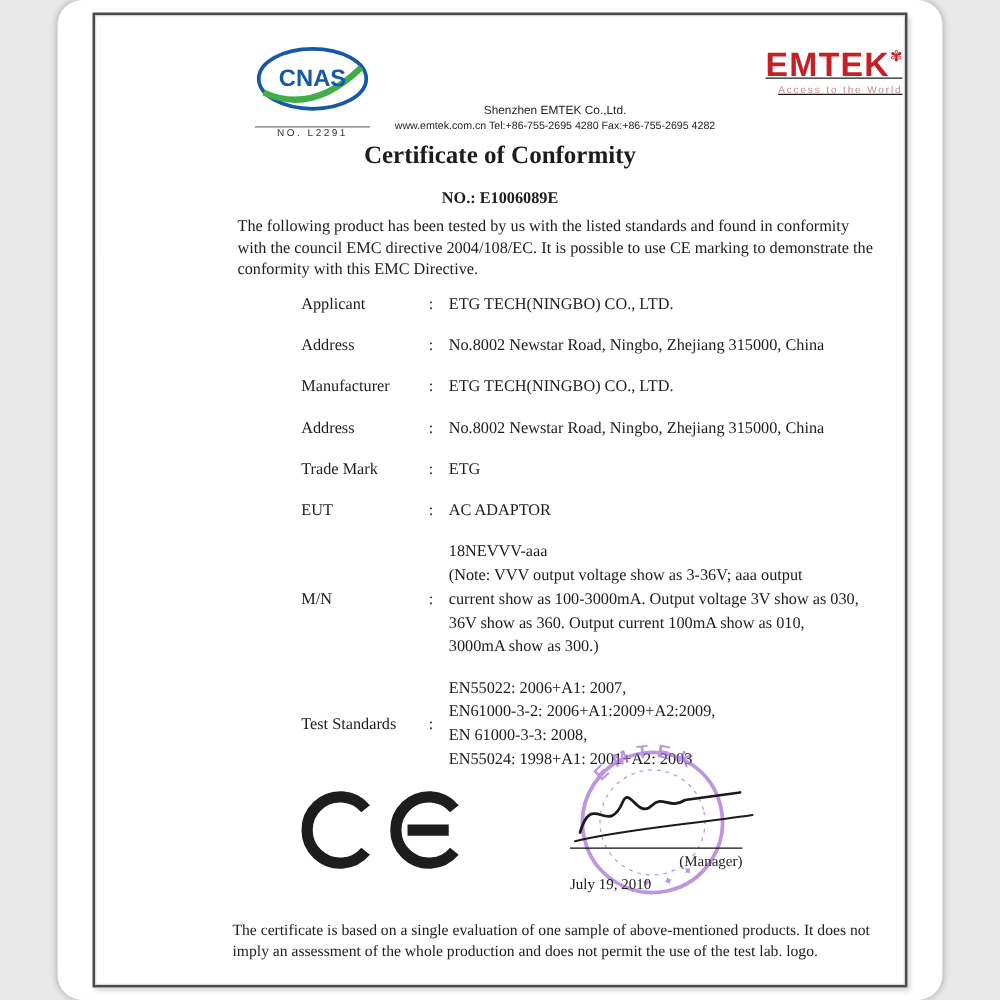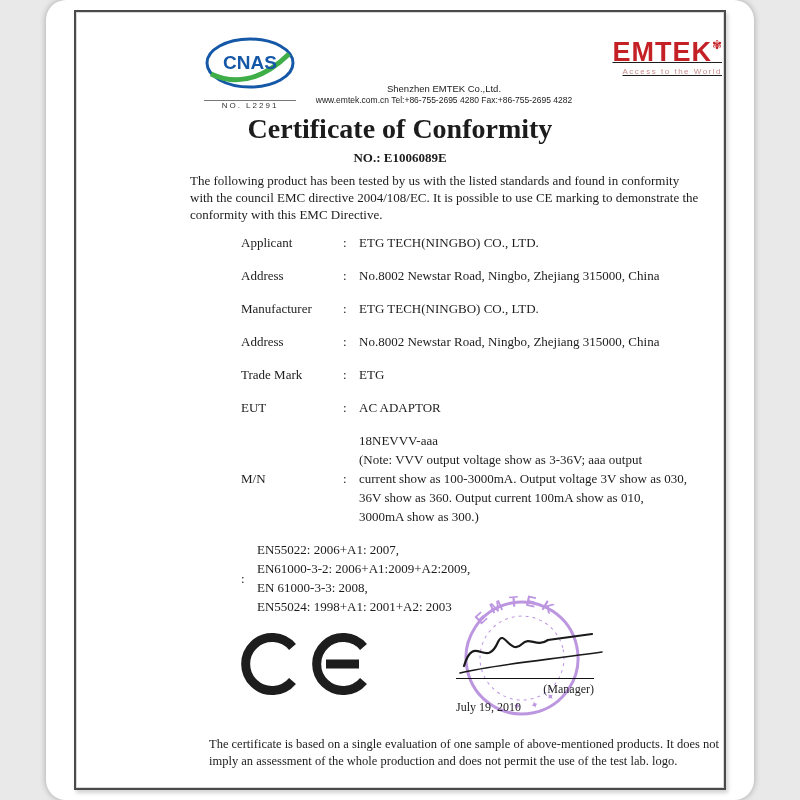--- a/index.html
+++ b/index.html
@@ -32,21 +32,21 @@
     color:#c42127;letter-spacing:1px;line-height:28px;
   }
   .emtek-flower{color:#c42127;font-size:12px;vertical-align:top;}
   .emtek-tagline{
     font-family:"Liberation Sans",sans-serif;font-size:8px;letter-spacing:1.5px;
     color:#c98a8a;margin-top:1px;
   }
   
   .title{
     position:absolute;left:0;top:113px;width:100%;text-align:center;
-    font-size:28px;font-weight:bold;
+    font-size:20px;font-weight:bold;
   }
   .cert-no{
     position:absolute;left:0;top:150px;width:100%;text-align:center;
     font-size:13px;font-weight:bold;
   }
   .intro{
     position:absolute;left:144px;top:172px;width:510px;
     font-size:13px;line-height:17px;text-align:left;
   }
   
@@ -62,21 +62,21 @@
   .signature{position:absolute;left:18px;top:26px;}
   .sig-line{position:absolute;left:22px;top:86px;width:138px;border-top:1.5px solid #111;}
   .sig-manager{
     position:absolute;left:22px;top:90px;width:138px;text-align:right;font-size:12px;
   }
   .sig-date{
     position:absolute;left:22px;top:108px;width:138px;text-align:left;font-size:12px;
   }
   .footer-note{
     position:absolute;left:140px;top:736px;width:528px;
-    font-size:12.5px;line-height:17px;margin-left:23px;
+    font-size:12.5px;line-height:17px;
   }
 </style>
 </head>
 <body>
 
 <div class="page">
   <div class="frame"></div>
 
   <div class="cnas">
     <svg width="92" height="58" viewBox="0 0 92 58">
@@ -137,20 +137,21 @@
     <div class="field-row">
       <div class="field-label">M/N</div>
       <div class="field-colon">:</div>
       <div class="field-value">18NEVVV-aaa
 (Note: VVV output voltage show as 3-36V; aaa output
 current show as 100-3000mA. Output voltage 3V show as 030,
 36V show as 360. Output current 100mA show as 010,
 3000mA show as 300.)</div>
     </div>
     <div class="field-row">
+      <div class="field-label">Test Standards</div>
       <div class="field-colon">:</div>
       <div class="field-value">EN55022: 2006+A1: 2007,
 EN61000-3-2: 2006+A1:2009+A2:2009,
 EN 61000-3-3: 2008,
 EN55024: 1998+A1: 2001+A2: 2003</div>
     </div>
   </div>
 
   <div class="ce-mark">
     <svg width="150" height="70" viewBox="0 0 150 70">

